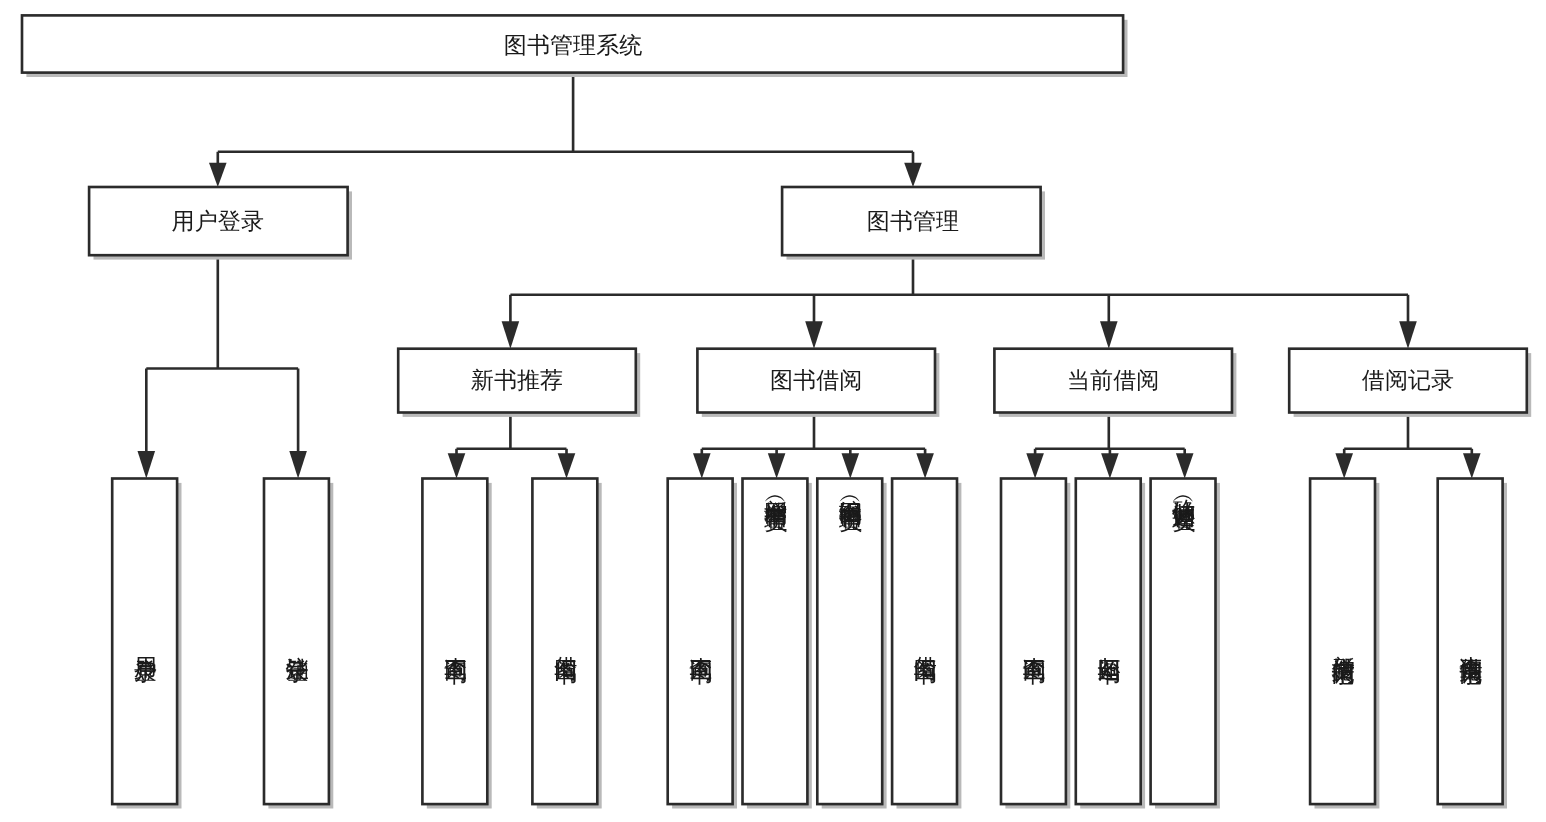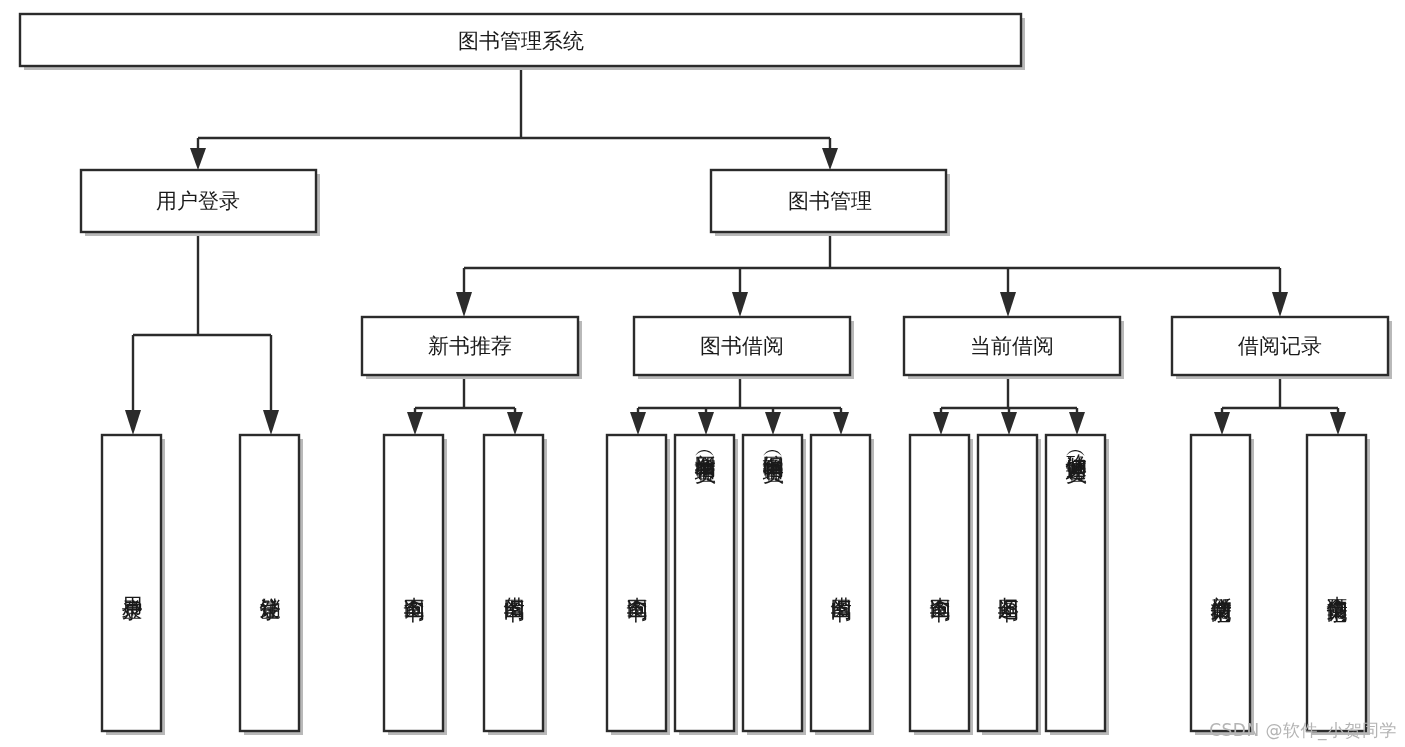--- a/index.html
+++ b/index.html
@@ -258,14 +258,13 @@
   <div class="leaf-label-wrap" style="left:1046px; top:437px; width:59px; height:296px; align-items:flex-start;">
     <span class="leaf-label">确认归还（管理员）</span>
   </div>
   <div class="leaf-label-wrap" style="left:1191px; top:435px; width:59px; height:296px;">
     <span class="leaf-label">新增借阅记录</span>
   </div>
   <div class="leaf-label-wrap" style="left:1307px; top:435px; width:59px; height:296px;">
     <span class="leaf-label">查询借阅记录</span>
   </div>
 
-  <div class="watermark">CSDN @软件_小贺同学</div>
 </div>
 
 </body></html>

